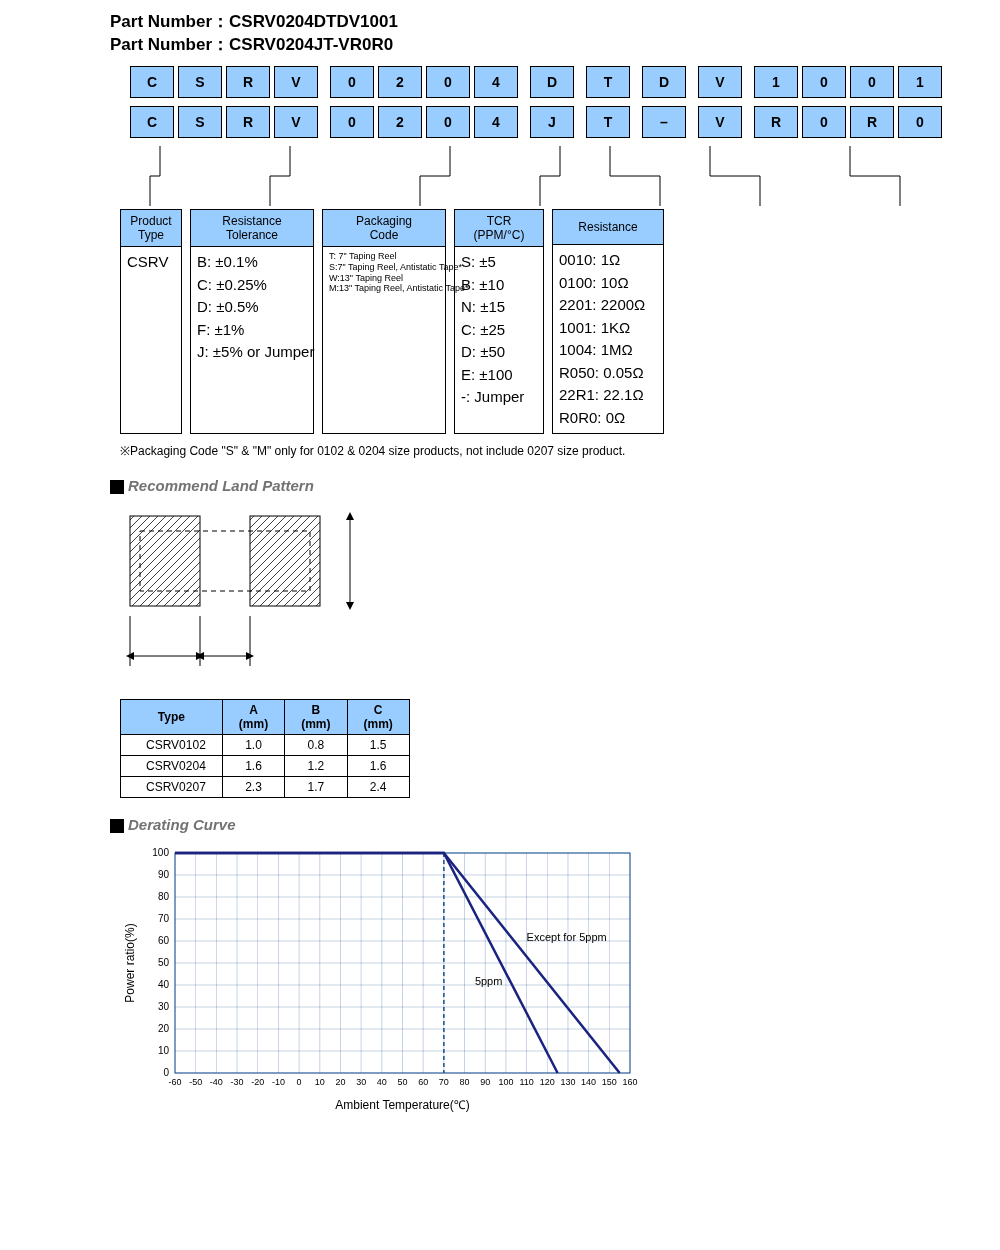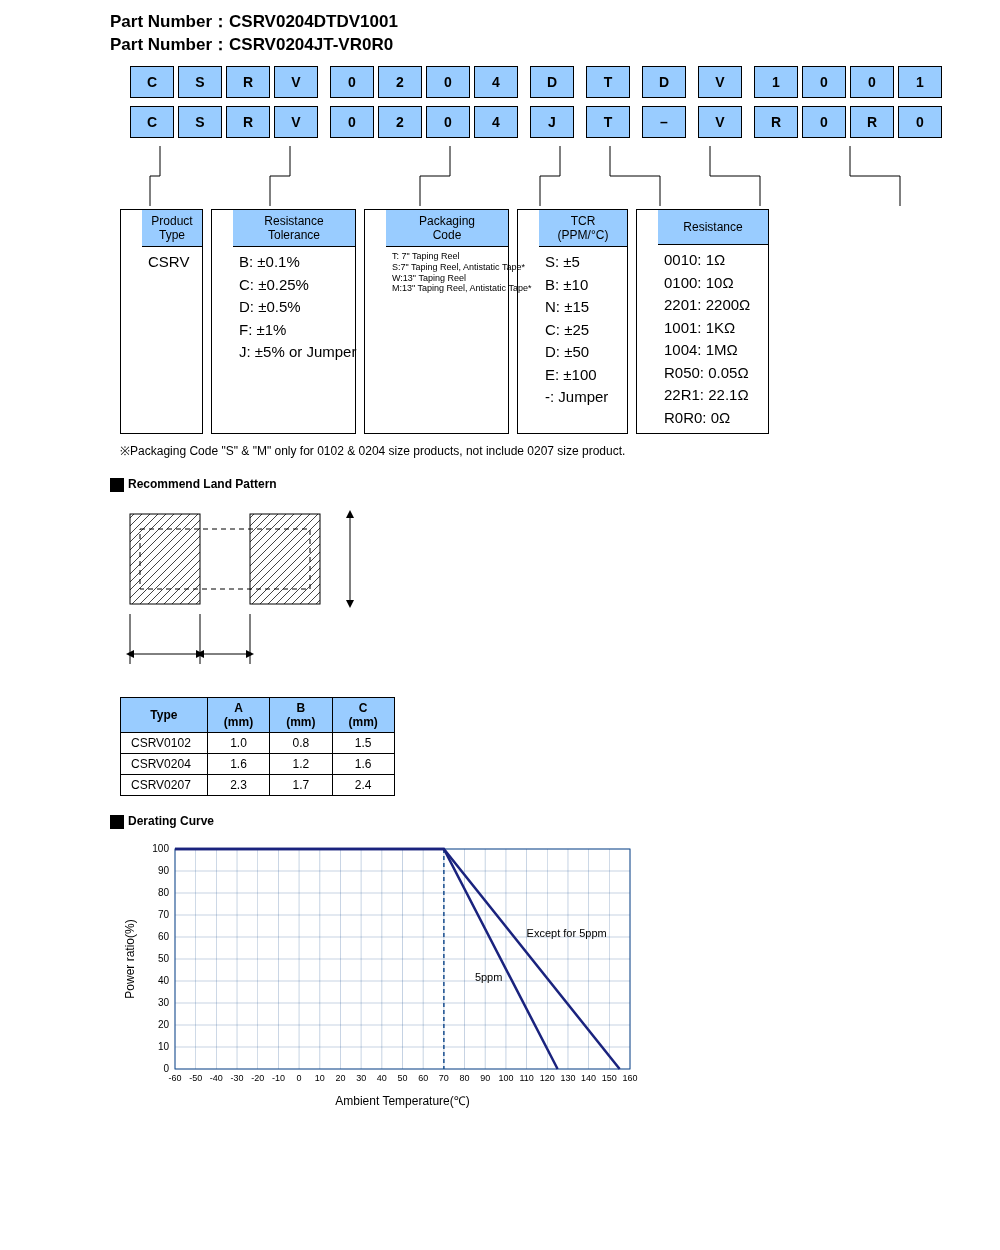--- a/index.html
+++ b/index.html
@@ -19,42 +19,42 @@
     border: 1px solid #000;
     background: #99ccff;
     display: flex; align-items: center; justify-content: center;
     font-weight: bold; font-size: 14px;
   }
   .gap-sm { margin-right: 8px; }
 
   .lines-svg { margin-left: 100px; }
 
   .explain-row { display: flex; gap: 8px; margin: 0 0 0 100px; }
-  .explain-box { border: 1px solid #000; padding-left: 21px; }
+  .explain-box { border: 1px solid #000; }
   .explain-head {
     background: #99ccff; text-align: center; padding: 4px 6px;
     border-bottom: 1px solid #000; font-size: 12px;
   }
   .explain-body { padding: 4px 6px; font-size: 15px; line-height: 1.5; }
   .explain-body div { white-space: nowrap; }
   .tiny { font-size: 9px; line-height: 1.2; }
 
   .note { margin: 8px 0 0 100px; font-size: 12px; }
 
-  .sec-title { font-weight: bold; color: #000000; font-size: 12px; margin: 18px 0 6px 0; }
+  .sec-title { font-weight: bold; color: #737373; font-size: 15px; margin: 18px 0 6px 0; font-style: italic; }
   .sec-bullet { display:inline-block; width:14px; height:14px; background:#000; vertical-align:middle; margin-right:4px; }
 
   .land-diagram { margin: 6px 0 10px 100px; }
 
   .land-table { border-collapse: collapse; margin-left: 100px; }
   .land-table th, .land-table td {
     border: 1px solid #000; padding: 3px 16px; text-align: center; font-size: 12px;
   }
   .land-table th { background: #99ccff; }
-  .land-table td.left { text-align: left; padding-left: 10px; }
+  .land-table td.left { text-align: left; padding-left: 25px; }
 
   .chart-wrap { margin: 10px 0 0 100px; }
 </style>
 </head>
 <body>
 
 
 
 
 <div class="part-num">

